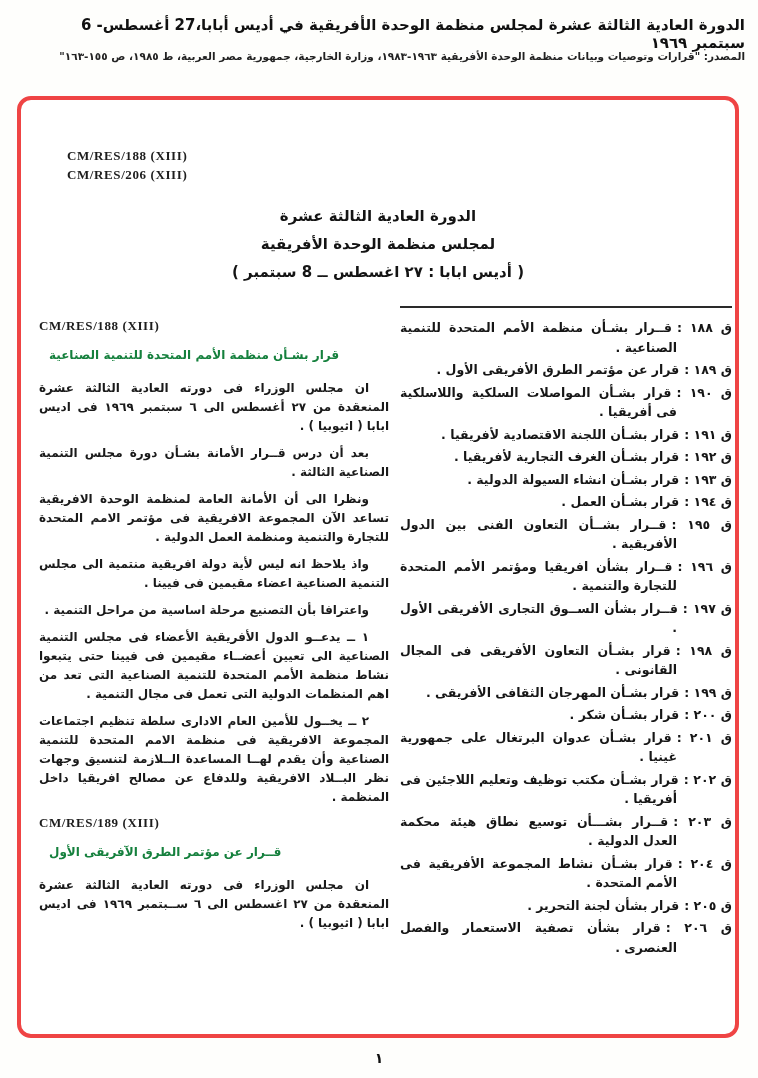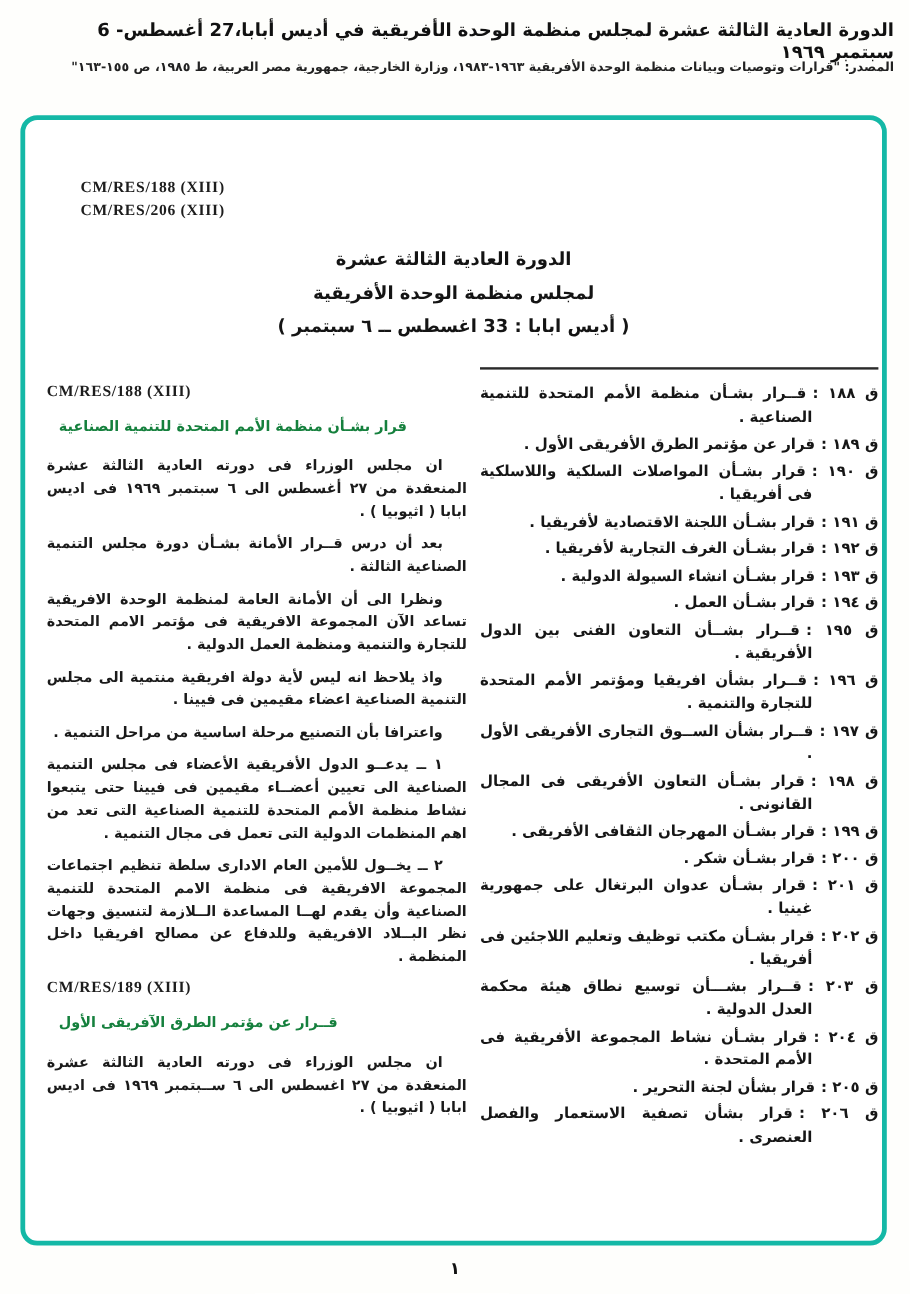--- a/index.html
+++ b/index.html
@@ -23,21 +23,21 @@
   .hdr-source {
     position:absolute; top:50px; right:13px; left:30px;
     direction:rtl; text-align:right;
     font-size:10.5px; font-weight:bold; color:#222;
   }
 
   
   .frame {
     position:absolute; left:17px; top:96px;
     width:722px; height:942px;
-    border:4px solid #14b8a6;
+    border:4px solid #ef4444;
     border-radius:14px;
     background:#ffffff;
     overflow:hidden;
   }
 
   
   .top-refs {
     position:absolute; left:46px; top:46px;
     font-family:"Liberation Serif", serif;
     font-size:13px; font-weight:600; letter-spacing:0.6px;
@@ -106,21 +106,21 @@
       <div>CM/RES/188  (XIII)</div>
       <div>CM/RES/206  (XIII)</div>
     </div>
 
     <div class="session">
 
         <div>الدورة العادية الثالثة عشرة</div>
 
         <div>لمجلس منظمة الوحدة الأفريقية</div>
 
-        <div>( أديس ابابا : 33 اغسطس ــ ٦ سبتمبر )</div>
+        <div>( أديس ابابا : ٢٧ اغسطس ــ 8 سبتمبر )</div>
 
     </div>
 
     <div class="col-index">
       <div class="idx-rule"></div>
 
         <div class="idx-item"><span class="idx-num">ق ١٨٨ :</span><span>قــرار بشـأن منظمة الأمم المتحدة للتنمية الصناعية .</span></div>
 
         <div class="idx-item"><span class="idx-num">ق ١٨٩ :</span><span>قرار عن مؤتمر الطرق الأفريقى الأول .</span></div>
 

